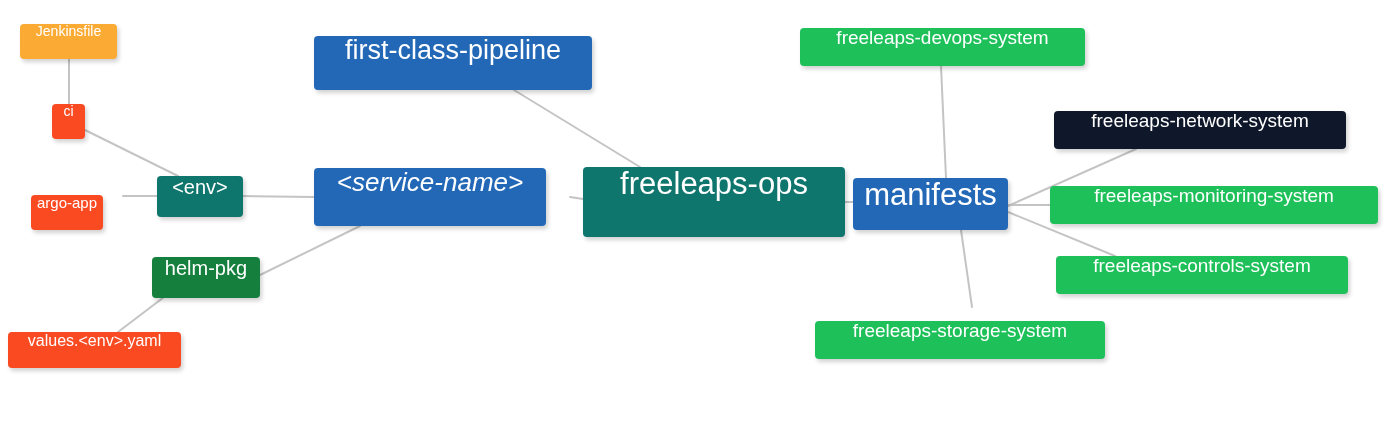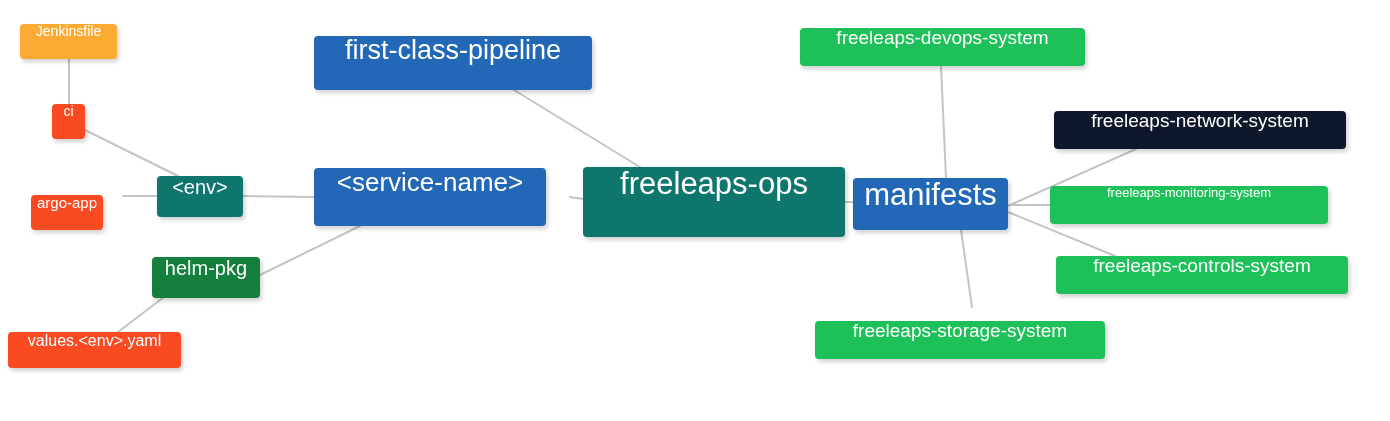--- a/index.html
+++ b/index.html
@@ -79,36 +79,36 @@
       </div>
       <div class="node" style="left: 152px; top: 257px; width: 108px; height: 41px; background: #15803d; font-size: 20px;">
         <span class="node-label">helm-pkg</span>
       </div>
       <div class="node" style="left: 8px; top: 332px; width: 173px; height: 36px; background: rgb(250, 74, 34); font-size: 16px;">
         <span class="node-label">values.&lt;env&gt;.yaml</span>
       </div>
       <div class="node" style="left: 314px; top: 36px; width: 278px; height: 54px; background: rgb(34, 104, 183); font-size: 27px;">
         <span class="node-label">first-class-pipeline</span>
       </div>
-      <div class="node" style="left: 314px; top: 168px; width: 232px; height: 58px; background: rgb(34, 104, 183); font-size: 26px;">
+      <div class="node" style="left: 314px; top: 168px; width: 232px; height: 58px; background: rgb(34, 104, 183); font-size: 26px; font-style: italic;">
         <span class="node-label">&lt;service-name&gt;</span>
       </div>
       <div class="node" style="left: 583px; top: 167px; width: 262px; height: 70px; background: #0f766e; font-size: 31px;">
         <span class="node-label">freeleaps-ops</span>
       </div>
       <div class="node" style="left: 853px; top: 178px; width: 155px; height: 52px; background: rgb(34, 104, 183); font-size: 31px;">
         <span class="node-label">manifests</span>
       </div>
       <div class="node" style="left: 800px; top: 28px; width: 285px; height: 38px; background: rgb(30, 192, 90); font-size: 19px;">
         <span class="node-label">freeleaps-devops-system</span>
       </div>
       <div class="node" style="left: 1054px; top: 111px; width: 292px; height: 38px; background: #0f172a; font-size: 19px;">
         <span class="node-label">freeleaps-network-system</span>
       </div>
-      <div class="node" style="left: 1050px; top: 186px; width: 278px; height: 38px; background: rgb(30, 192, 90); font-size: 13px;">
+      <div class="node" style="left: 1050px; top: 186px; width: 328px; height: 38px; background: rgb(30, 192, 90); font-size: 19px;">
         <span class="node-label">freeleaps-monitoring-system</span>
       </div>
       <div class="node" style="left: 1056px; top: 256px; width: 292px; height: 38px; background: rgb(30, 192, 90); font-size: 19px;">
         <span class="node-label">freeleaps-controls-system</span>
       </div>
       <div class="node" style="left: 815px; top: 321px; width: 290px; height: 38px; background: rgb(30, 192, 90); font-size: 19px;">
         <span class="node-label">freeleaps-storage-system</span>
       </div>
     </div>
 </div>

